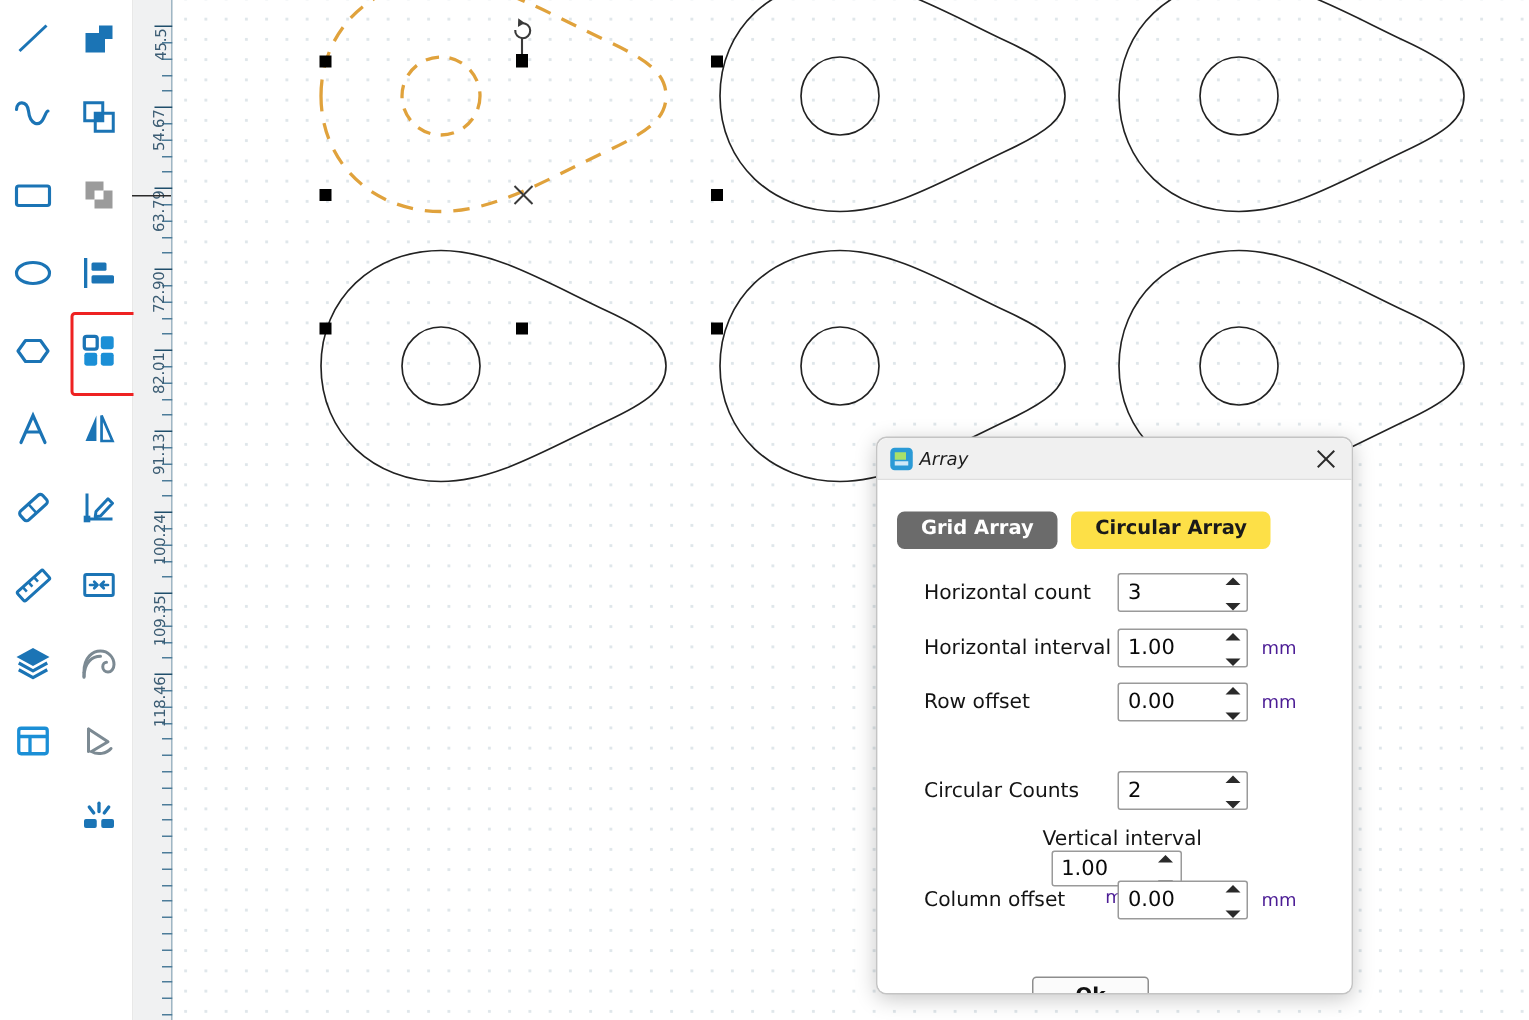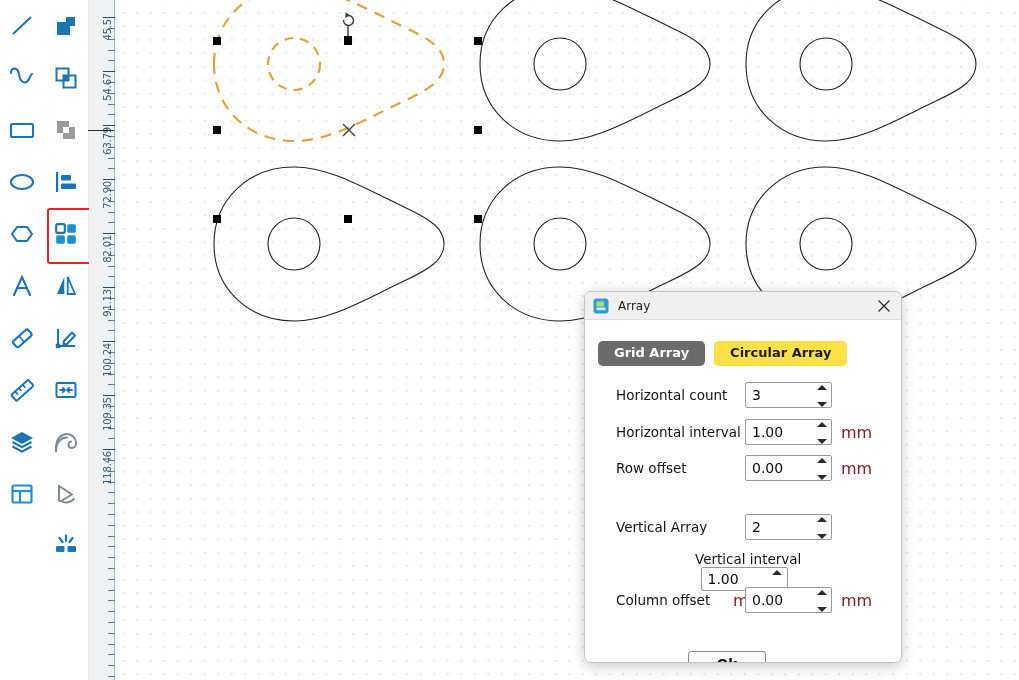--- a/index.html
+++ b/index.html
@@ -109,23 +109,24 @@
     border-bottom: 1px solid #dedede;
     border-radius: 7px 7px 0 0;
     display: flex; align-items: center;
   }
   #dlg-app-icon {
     margin-left: 8px;
     width: 16px; height: 16px;
     flex: 0 0 auto;
   }
   #dlg-title {
-    margin-left: 9px;
+    margin-left: 4px;
     font-size: 12px;
     color: #1c1c1c;
+    font-style: italic;
   }
   #dlg-close {
     position: absolute; right: 8px; top: 5px;
     width: 18px; height: 18px;
     display: flex; align-items: center; justify-content: center;
     cursor: pointer;
     color: #2a2a2a;
   }
   #dlg-body {
     position: relative;
@@ -185,22 +186,22 @@
     display: flex; flex-direction: column;
     justify-content: space-between; align-items: center;
   }
   .spin-up, .spin-dn {
     width: 0; height: 0; cursor: pointer;
   }
   .spin-up { border-left: 5px solid transparent; border-right: 5px solid transparent; border-bottom: 5px solid #2a2a2a; }
   .spin-dn { border-left: 5px solid transparent; border-right: 5px solid transparent; border-top: 5px solid #2a2a2a; }
   .unit {
     margin-left: 9px;
-    font-size: 16px;
-    color: #7f1d1d;
+    font-size: 12px;
+    color: #4c1d95;
   }
   #ok-button {
     position: absolute;
     left: 103px; top: 331px;
     width: 78px; height: 25px;
     background: #fbfbfb;
     border: 1px solid #8d8d8d;
     border-radius: 3px;
     font-size: 13.5px;
     font-weight: bold;
@@ -577,21 +578,21 @@
           <input type="text" value="0.00" style="">
           <div class="spin-arrows">
             <div class="spin-up"></div>
             <div class="spin-dn"></div>
           </div>
         </div>
         <span class="unit">mm</span>
       </div>
 
       <div class="field-row" style="top:194px;">
-        <div class="field-label">Vertical Array</div>
+        <div class="field-label">Circular Counts</div>
         <div class="spin">
           <input type="text" value="2" style="">
           <div class="spin-arrows">
             <div class="spin-up"></div>
             <div class="spin-dn"></div>
           </div>
         </div>
         <span class="unit"></span>
       </div>
 

